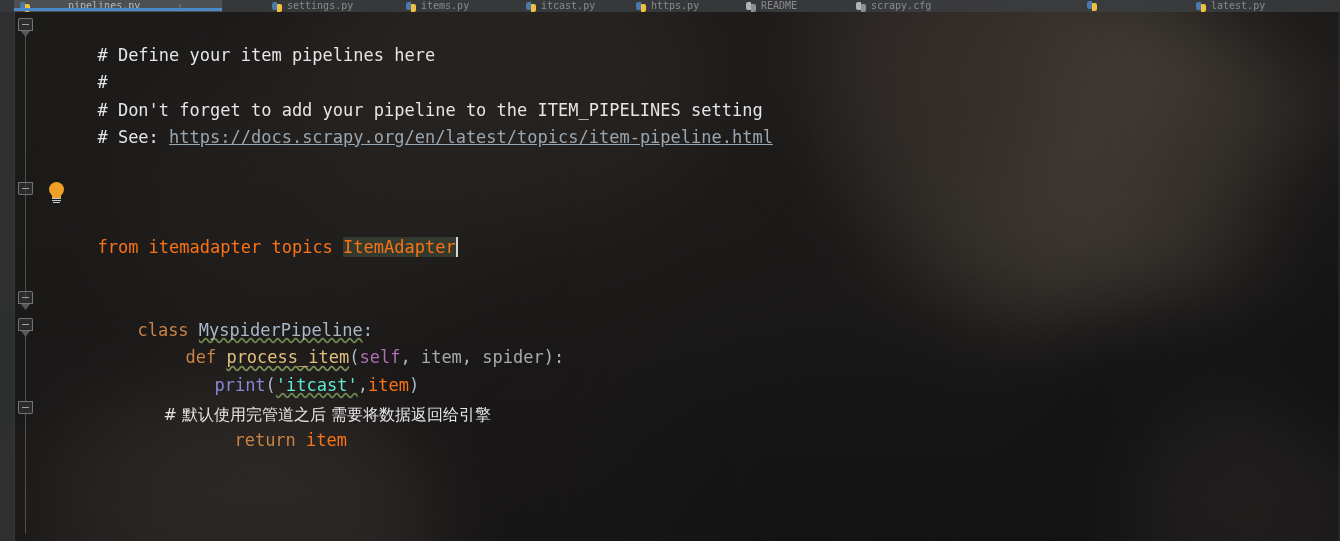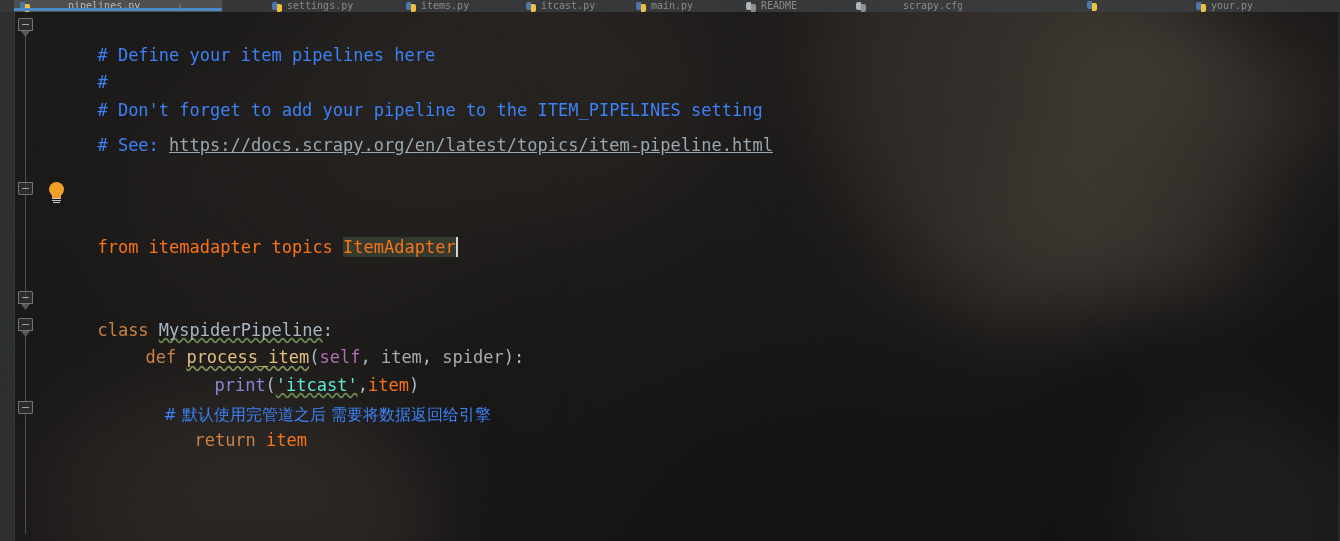--- a/index.html
+++ b/index.html
@@ -187,23 +187,23 @@
   }
   .line {
     position: absolute;
     left: 36px;
     height: 27.5px;
     white-space: pre;
   }
   .cn { font-family: "DejaVu Sans", sans-serif; font-size: 16px; }
 
   
-  .t-comment  { color: #3b82f6; text-align: center; }
+  .t-comment  { color: #e5e5e5; text-align: center; }
   .t-link     { color: #9aa7b0; text-decoration: underline; }
-  .t-kw       { color: #cc8242; }
+  .t-kw       { color: #cc8242; margin-left: 40px; }
   .t-cls      { color: #a9b7c6; }
   .t-fn       { color: #e2c07c; }
   .t-self     { color: #b06fb5; }
   .t-param    { color: #a9a9a9; }
   .t-ident    { color: #f97316; }
   .t-builtin  { color: #8a86d6; margin-left: 20px; }
   .t-str      { color: #5eead4; }
   .t-punct    { color: #a9b7c6; }
 
   
@@ -333,53 +333,53 @@
           <i class="pyy"></i>
         </span>
       <span class="tab-label">itcast.py</span>
     </div>
 
     <div class="tab" style="left:630px;width:104px;">
       <span class="py-icon">
           <i class="pyb"></i>
           <i class="pyy"></i>
         </span>
-      <span class="tab-label">main.py</span>
+      <span class="tab-label">https.py</span>
     </div>
 
     <div class="tab" style="left:740px;width:104px;">
       <span class="py-icon">
           <i class="pyb" style="background:#b0b3b5;"></i>
           <i class="pyy" style="background:#8d9093;"></i>
         </span>
       <span class="tab-label">README</span>
     </div>
 
-    <div class="tab" style="left:850px;width:112px;gap:32px;">
+    <div class="tab" style="left:850px;width:112px;">
       <span class="py-icon">
           <i class="pyb" style="background:#b0b3b5;"></i>
           <i class="pyy" style="background:#8d9093;"></i>
         </span>
       <span class="tab-label">scrapy.cfg</span>
     </div>
 
     <div class="tab" style="left:986px;width:112px;flex-direction:column;">
       <span class="py-icon">
           <i class="pyb"></i>
           <i class="pyy"></i>
         </span>
       <span class="tab-label">spider.py</span>
     </div>
 
     <div class="tab" style="left:1190px;width:130px;">
       <span class="py-icon">
           <i class="pyb"></i>
           <i class="pyy"></i>
         </span>
-      <span class="tab-label">your.py</span>
+      <span class="tab-label">latest.py</span>
     </div>
 
   </div>
   <div class="tab-underline"></div>
 
   <div class="gutter"></div>
   <div class="gutter-edge"></div>
 
   <div class="fold-rail">
     <div class="fold-marker top" style="top:6px;"></div>
@@ -407,21 +407,21 @@
     </div>
 
     <div class="line" style="top:29.5px;">
       <span class="t-comment">#</span>
     </div>
 
     <div class="line" style="top:57px;">
       <span class="t-comment"># Don't forget to add your pipeline to the ITEM_PIPELINES setting</span>
     </div>
 
-    <div class="line" style="top:92px;">
+    <div class="line" style="top:84px;">
       <span class="t-comment"># See: </span><span class="t-link">https://docs.scrapy.org/en/latest/topics/item-pipeline.html</span>
     </div>
 
     <div class="line" style="top:112px;"></div>
     <div class="line" style="top:139.5px;"></div>
 
 
     <div class="line" style="top:194.5px;">
       <span class="t-ident">from</span><span class="t-ident"> itemadapter </span><span class="t-ident">topics</span><span class="t-ident"> </span><span class="t-ident hl-ident">ItemAdapter</span><span class="caret"></span>
     </div>

